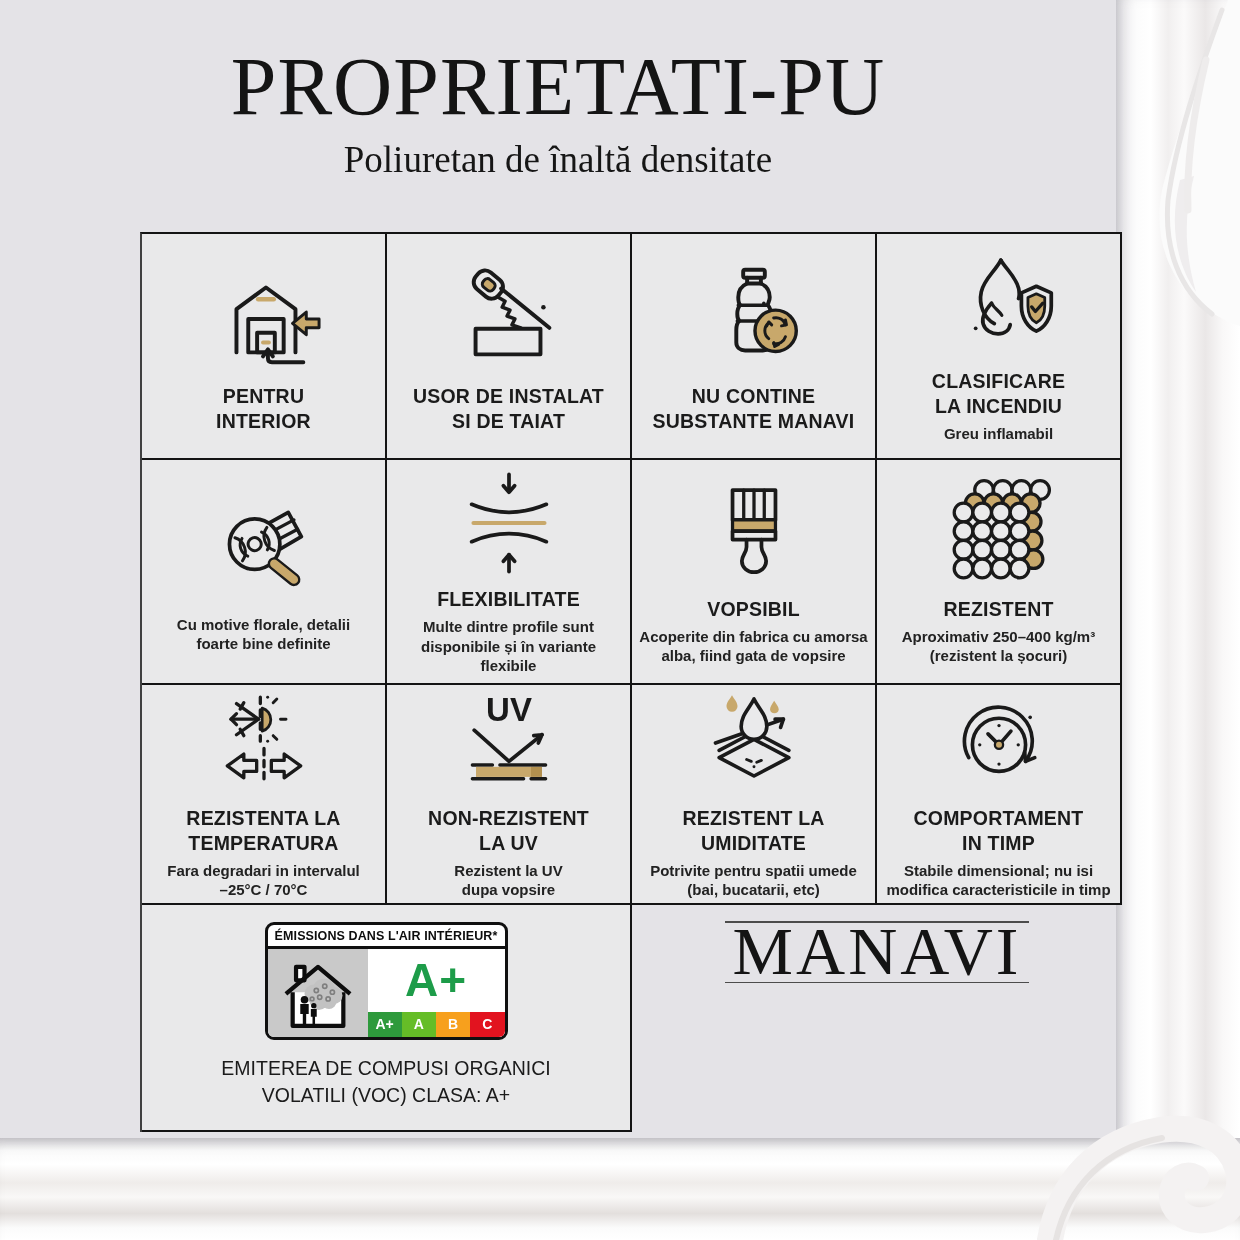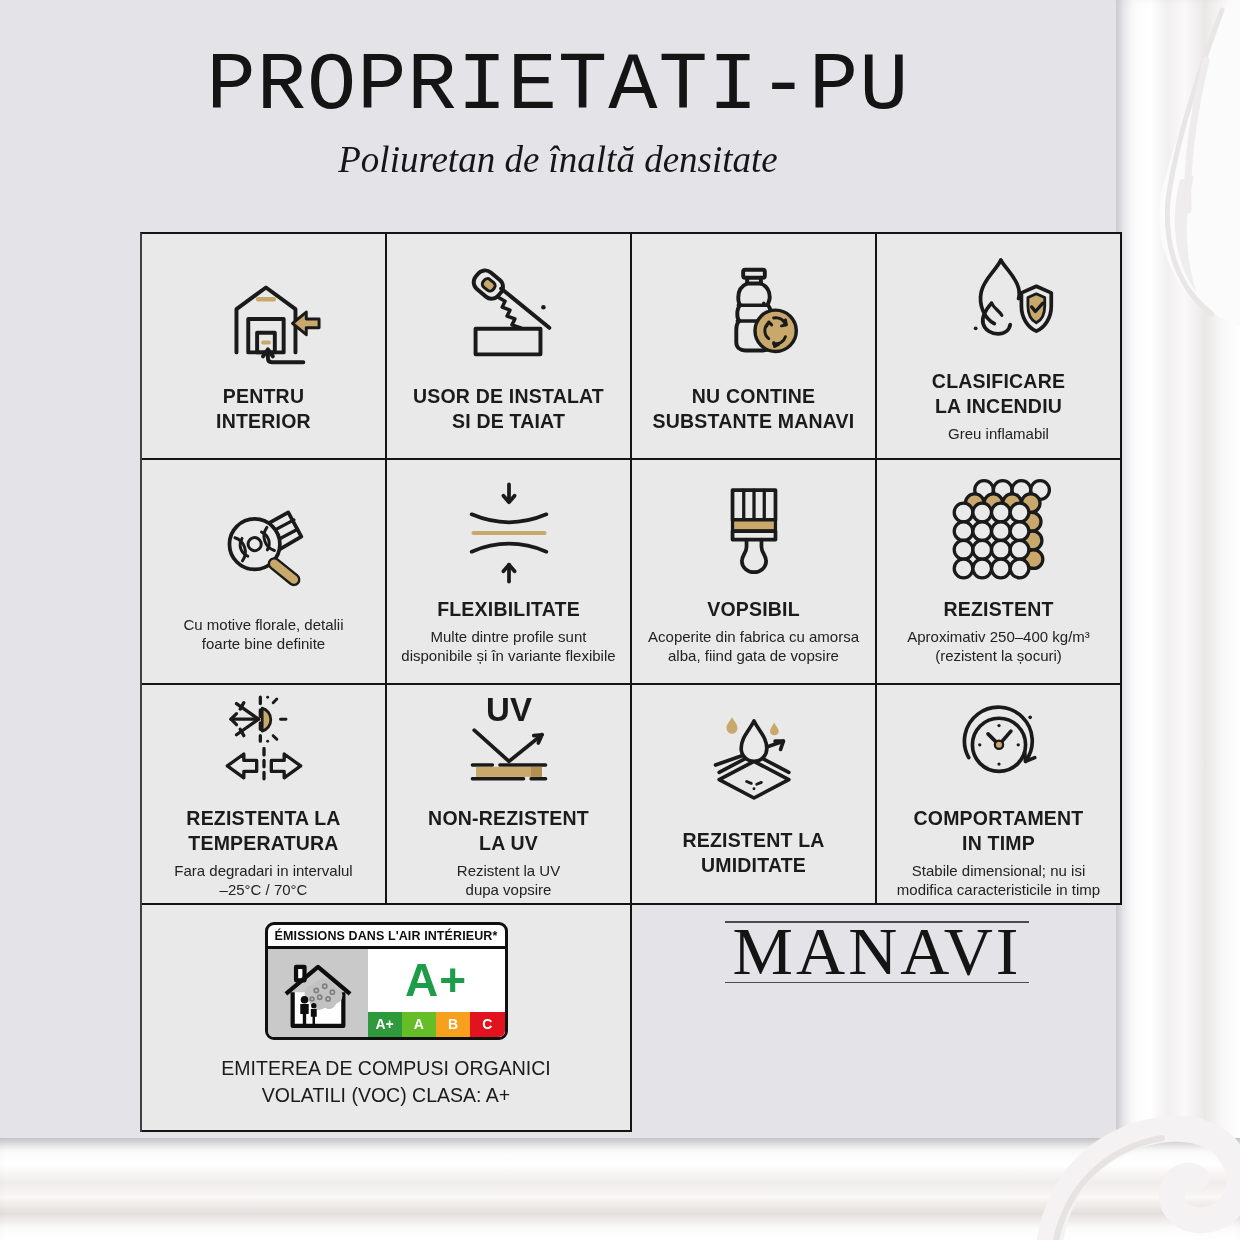--- a/index.html
+++ b/index.html
@@ -17,45 +17,45 @@
     position:absolute; left:0; bottom:0; width:1240px; height:102px; z-index:1;
     background:linear-gradient(180deg,#dcdadc 0%,#fafafa 12%,#ffffff 26%,#efecea 44%,#f9f8f7 58%,#e3dfdd 74%,#fbfbfb 88%,#ffffff 100%);
     box-shadow:inset 0 12px 14px -10px rgba(110,110,122,.35);
   }
   .frame-leaf { position:absolute; top:0; right:0; z-index:2; }
   .frame-scroll { position:absolute; right:0; bottom:0; z-index:2; }
 
   
   .title {
     position:absolute; left:0; top:44px; width:1116px; text-align:center; z-index:3;
-    font-family:Liberation Mono, monospace;
+    font-family:Liberation Serif, serif;
     font-size:82px; line-height:1.05; letter-spacing:1px; color:#141414; font-weight:500;
   }
   .subtitle {
     position:absolute; left:0; top:138px; width:1116px; text-align:center; z-index:3;
-    font-family:"Liberation Serif","DejaVu Serif",serif; font-style:italic;
+    font-family:"Liberation Serif","DejaVu Serif",serif; 
     font-size:37px; color:#161616;
   }
 
   
   .grid {
     position:absolute; left:140px; top:232px; z-index:3;
     display:grid; grid-template-columns:repeat(4,245px);
     grid-template-rows:226px 225px 220px 227px;
     border-top:2px solid #141414; border-left:2px solid #404040;
   }
   .cell {
     border-right:2px solid #141414; border-bottom:2px solid #141414;
     background:#e9e9ea; display:flex; flex-direction:column;
     align-items:center; justify-content:center; padding:6px 4px; text-align:center;
   }
   .icon { flex:0 0 auto; margin-bottom:8px; }
   .icon svg { display:block; }
   .cell-title { font-size:19.5px; font-weight:700; line-height:1.28; letter-spacing:.2px; white-space:pre-line; color:#1b1b1b; }
-  .cell-sub { font-size:15px; font-weight:400; line-height:1.3; margin-top:5px; white-space:pre-line; color:#222;text-align:center; }
+  .cell-sub { font-size:15px; font-weight:700; line-height:1.3; margin-top:5px; white-space:pre-line; color:#222;text-align:center; }
   .cell-sub:empty { display:none; margin:0; }
 
   
   .cell-voc { grid-column:1/3; justify-content:center; padding-top:2px; }
   .voc-label { width:243px; background:#fff; border:3px solid #101010; border-radius:9px; overflow:hidden; }
   .voc-header { font-size:12.5px; font-weight:700; letter-spacing:.1px; text-align:center; padding:4px 2px 3px; border-bottom:3px solid #101010; color:#0d0d0d; white-space:nowrap; }
   .voc-body { display:flex; height:88px; }
   .voc-house { width:100px; background:#c9c9c9; display:flex; align-items:center; justify-content:center; }
   .voc-right { flex:1; display:flex; flex-direction:column; background:#fff; }
   .voc-grade { flex:1; display:flex; align-items:center; justify-content:center; font-size:46px; font-weight:800; letter-spacing:1px; }
@@ -315,20 +315,22 @@
           <path d="M92 34 L83 34 M92 34 L89 43"></path>
           <path d="M60 12 C54 24 46 30 46 42 A14 14 0 0 0 74 42 C74 30 66 24 60 12 Z" fill="#eaeaeb"></path>
           <path d="M36 8 C33 13 30 16 30 20 A6 6 0 0 0 42 20 C42 16 39 13 36 8 Z" fill="#c8a86b" stroke="none"></path>
           <path d="M82 14 C79.6 18 77.5 20.5 77.5 23.5 A4.8 4.8 0 0 0 87 23.5 C87 20.5 84.4 18 82 14 Z" fill="#c8a86b" stroke="none"></path>
           <path d="M52 78 l5 2 M63 81 l5 -2" stroke-width="3.2"></path>
           <circle cx="60" cy="86" r="1.6" fill="#1a1a1a" stroke="none"></circle>
         </svg>
       </span>
       <div class="cell-title">REZISTENT LA
 UMIDITATE</div>
+      <div class="cell-sub">Potrivite pentru spatii umede
+(bai, bucatarii, etc)</div>
     </div>
 
     <div class="cell">
       <span class="icon">
         <svg width="110" height="110" viewBox="0 0 120 120" fill="none" stroke="#1a1a1a" stroke-width="4" stroke-linecap="round" stroke-linejoin="round">
           <circle cx="60" cy="62" r="29"></circle>
           <circle cx="60" cy="41" r="1.8" fill="#1a1a1a" stroke="none"></circle>
           <circle cx="81" cy="62" r="1.8" fill="#1a1a1a" stroke="none"></circle>
           <circle cx="60" cy="83" r="1.8" fill="#1a1a1a" stroke="none"></circle>
           <circle cx="39" cy="62" r="1.8" fill="#1a1a1a" stroke="none"></circle>

